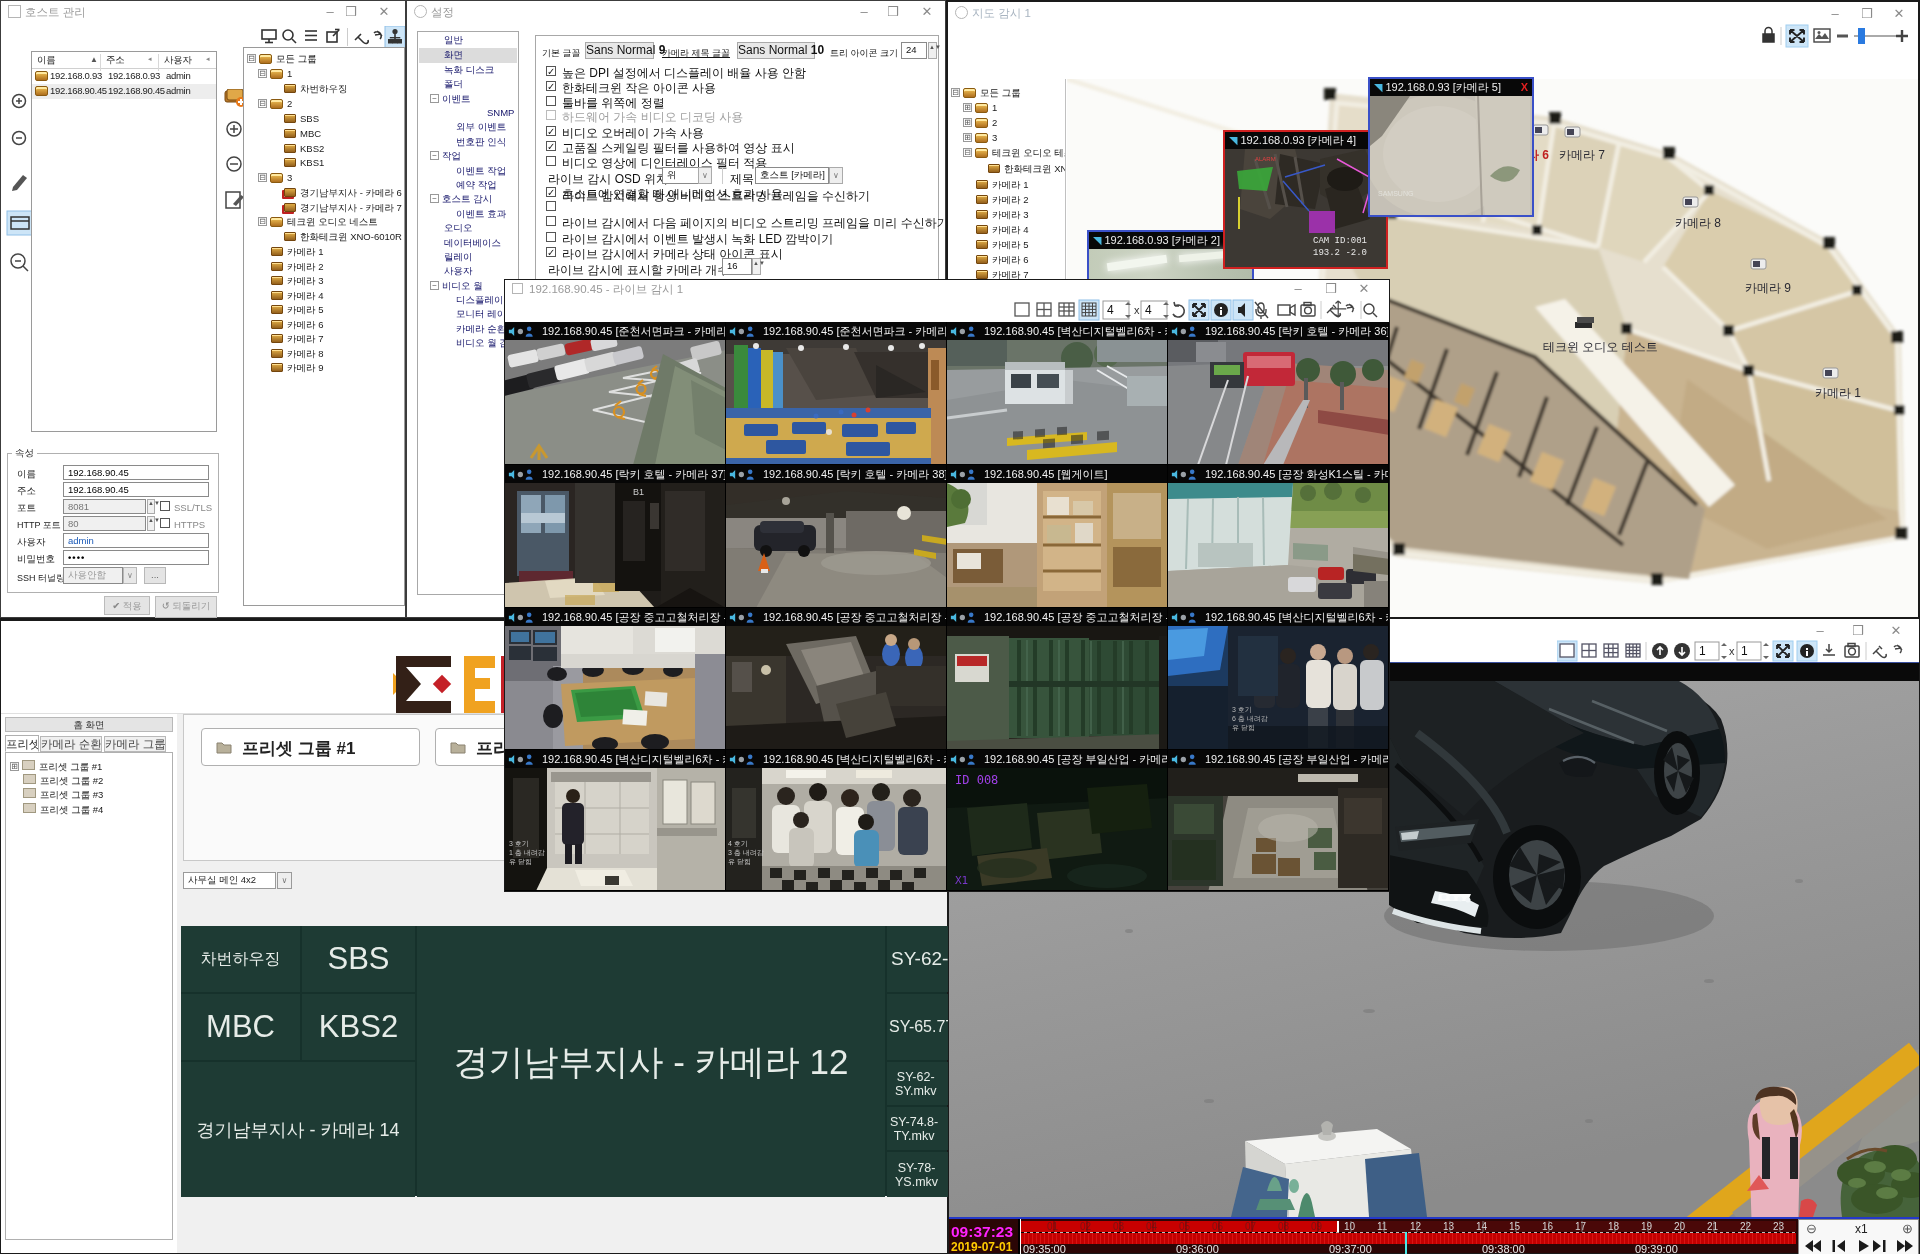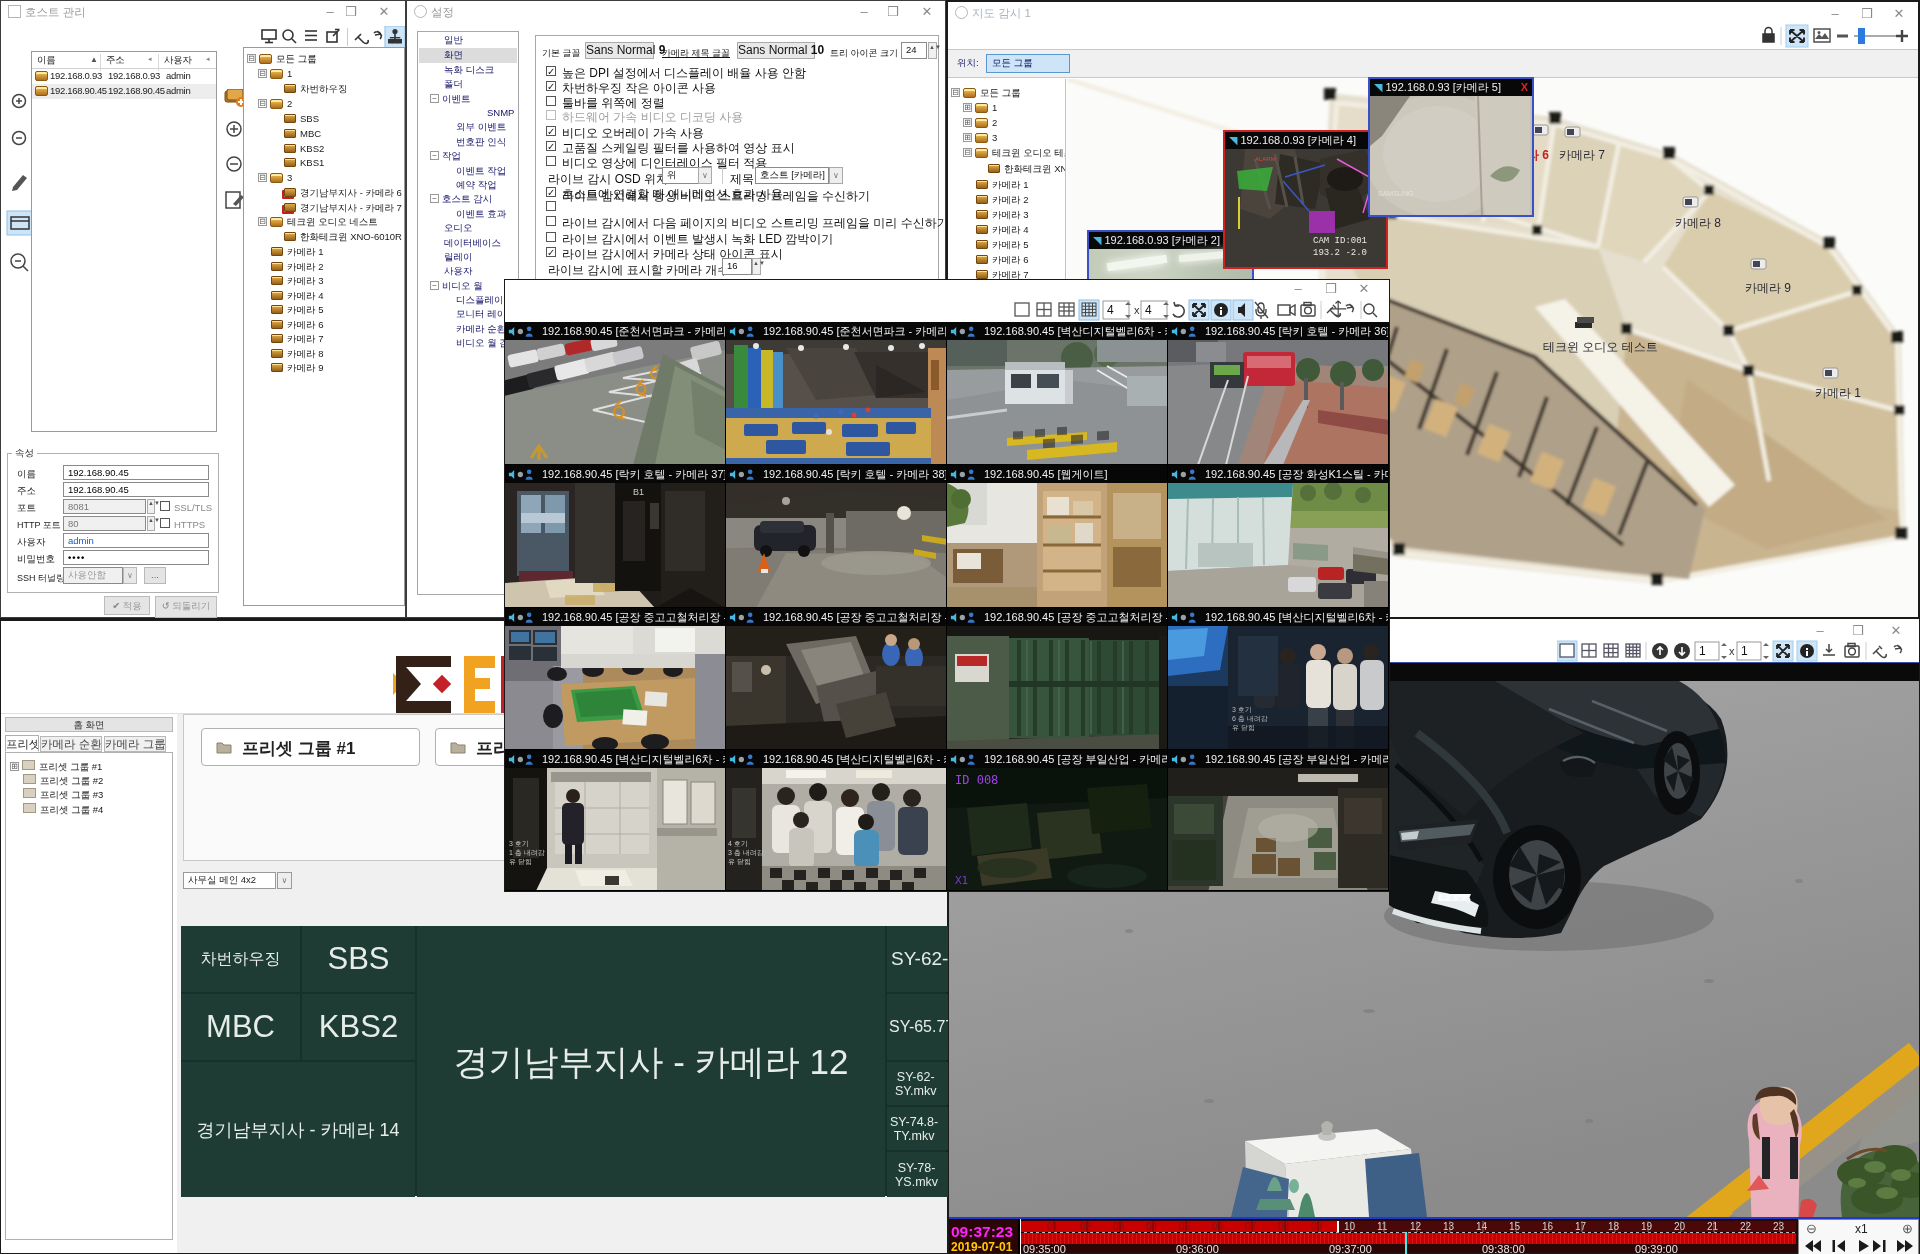--- a/index.html
+++ b/index.html
@@ -64,21 +64,21 @@
     <span class="abs" style="left:6px; top:11px; font-size:9px;">기본 글꼴</span>
     <span class="abs" style="left:49px; top:6px; width:69px; height:17px; background:#e8e8e8; border:1px solid #aaa; text-align:center; line-height:15px;">Sans Normal <b>9</b></span>
     <span class="abs" style="left:126px; top:11px; font-size:9px;text-decoration:underline;">카메라 제목 글꼴</span>
     <span class="abs" style="left:201px; top:6px; width:78px; height:17px; background:#e8e8e8; border:1px solid #aaa; text-align:center; line-height:15px;">Sans Normal <b>10</b></span>
     <span class="abs" style="left:294px; top:11px; font-size:9px;">트리 아이콘 크기</span>
     <span class="fld" style="left:365px; top:6px; width:26px; height:17px;">24</span>
     <span class="abs" style="left:392px; top:6px; width:9px; height:17px; border:1px solid #aaa; background:#f0f0f0; font-size:6px; color:#555; text-align:center; line-height:8px;">▲▼</span>
     <span class="chk" style="left:10px; top:30px;">✓</span>
       <span class="abs" style="left:26px; top:29px;">높은 DPI 설정에서 디스플레이 배율 사용 안함</span>
     <span class="chk" style="left:10px; top:45px;">✓</span>
-      <span class="abs" style="left:26px; top:44px;">차번하우징 작은 아이콘 사용</span>
+      <span class="abs" style="left:26px; top:44px;">한화테크윈 작은 아이콘 사용</span>
     <span class="chk" style="left:10px; top:60px;"></span>
       <span class="abs" style="left:26px; top:59px;">툴바를 위쪽에 정렬</span>
     <span class="chk" style="left:10px; top:74px; border-color:#bbb;"></span>
       <span class="abs" style="left:26px; top:73px; color:#a0a0a0;">하드웨어 가속 비디오 디코딩 사용</span>
     <span class="chk" style="left:10px; top:90px;">✓</span>
       <span class="abs" style="left:26px; top:89px;">비디오 오버레이 가속 사용</span>
     <span class="chk" style="left:10px; top:105px;">✓</span>
       <span class="abs" style="left:26px; top:104px;">고품질 스케일링 필터를 사용하여 영상 표시</span>
     <span class="chk" style="left:10px; top:120px;"></span>
       <span class="abs" style="left:26px; top:119px;">비디오 영상에 디인터레이스 필터 적용</span>
@@ -274,24 +274,20 @@
     <path d="M30 6 l14 12 M44 6 l-14 12 M30 6 h4.5 M30 6 v4.5 M44 6 h-4.5 M44 6 v4.5 M30 18 h4.5 M30 18 v-4.5 M44 18 h-4.5 M44 18 v-4.5" stroke="#222" stroke-width="1.9"></path>
     <rect x="54" y="5" width="16" height="13" fill="#fff" stroke="#444" stroke-width="1.4"></rect>
     <path d="M55 15 l4 -5 l3 3 l3 -4 l4 6" fill="#555"></path>
       <circle cx="59" cy="8.5" r="1.5" fill="#555"></circle>
     <rect x="77" y="10.5" width="11" height="3" fill="#555"></rect>
     <line x1="94" y1="12" x2="144" y2="12" stroke="#aaa" stroke-width="2"></line>
     <rect x="98" y="4" width="7" height="16" fill="#2a7ae0"></rect>
     <path d="M142 6 v12 M136 12 h12" stroke="#444" stroke-width="2.4"></path>
   </svg>
 
-  <div class="abs" style="left:0; top:47px; right:0; height:29px; background:#f0f0f0; border-top:1px solid #c8c8c8; border-bottom:1px solid #c8c8c8;">
-    <span class="abs" style="left:9px; top:7px; color:#15156a;">위치:</span>
-    <span class="abs" style="left:38px; top:4px; width:84px; height:19px; background:#cde5f7; border:1px solid #5a96d0; color:#15156a; padding:2px 5px;">모든 그룹</span>
-  </div>
 
   <div class="abs" style="left:0; top:77px; width:118px; bottom:0; background:#fff; border-right:1px solid #c0c0c0; overflow:hidden;">
     <div class="treeitem" style="left:3px; top:8px;"><span class="exp">⊟</span><span class="boxicon"></span>모든 그룹</div>
     <div class="treeitem" style="left:15px; top:23px;"><span class="exp">⊞</span><span class="boxicon"></span>1</div>
     <div class="treeitem" style="left:15px; top:38px;"><span class="exp">⊞</span><span class="boxicon"></span>2</div>
     <div class="treeitem" style="left:15px; top:53px;"><span class="exp">⊞</span><span class="boxicon"></span>3</div>
     <div class="treeitem" style="left:15px; top:68px;"><span class="exp">⊟</span><span class="boxicon"></span>테크윈 오디오 테스</div>
     <div class="treeitem" style="left:40px; top:84px;"><span class="camicon"></span>한화테크윈 XNC</div>
     <div class="treeitem" style="left:28px; top:100px;"><span class="camicon"></span>카메라 1</div>
     <div class="treeitem" style="left:28px; top:115px;"><span class="camicon"></span>카메라 2</div>
@@ -836,20 +832,24 @@
           <path d="M56 2 l10 6 l-10 6 z"></path>
           <path d="M80 2 v12 h2.5 v-12 z M70 2 v12 l8 -6 z"></path>
           <path d="M94 2 v12 l8 -6 z M102 2 v12 l8 -6 z"></path>
         </g>
       </svg>
     </div>
   </div>
 </div>
 
 <div class="win" id="w-live" style="left:504px; top:279px; width:886px; height:613px; border-color:#1a1a1a;">
+  <div class="tbar" style="height:18px;">
+      <span class="ic" style="width:11px; height:11px; top:3px;"></span>
+      <span class="tt" style="top:2px;">192.168.90.45 - 라이브 감시 1</span>
+    </div>
   <span class="wbtn" style="right:76px; top:1px;">–</span>
     <span class="wbtn" style="right:43px; top:1px;">❒</span>
     <span class="wbtn" style="right:10px; top:1px;">✕</span>
 
   <div class="abs" style="left:0; top:18px; right:0; height:24px; background:#fff;">
     <svg class="abs" style="right:4px; top:1px;" width="372" height="22" viewBox="0 0 372 22">
       <g stroke="#555" stroke-width="1.3" fill="none">
         <rect x="2" y="4" width="14" height="13"></rect>
         <rect x="24" y="4" width="14" height="13"></rect>
           <line x1="31" y1="4" x2="31" y2="17"></line>

